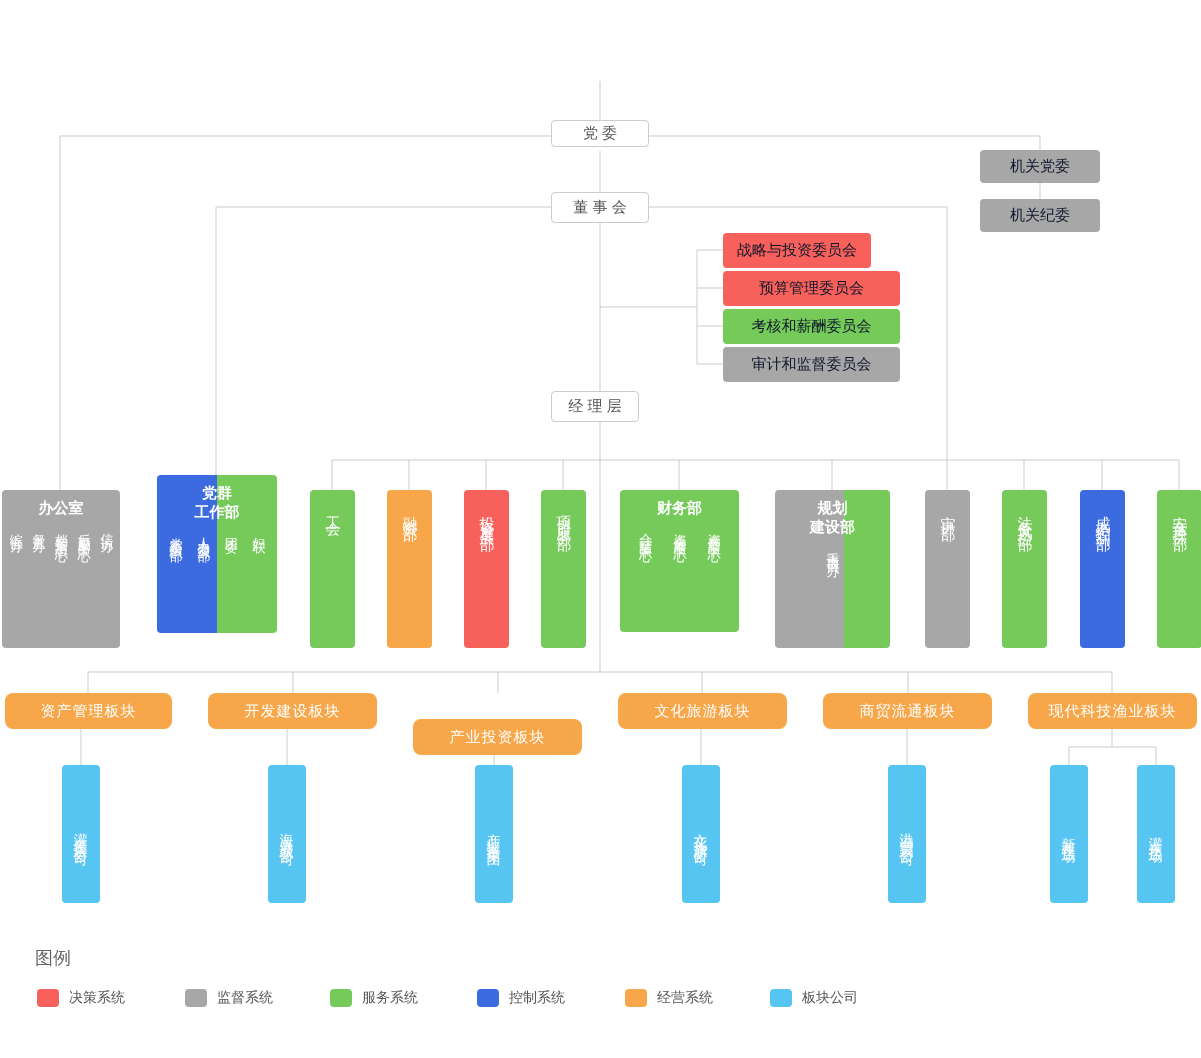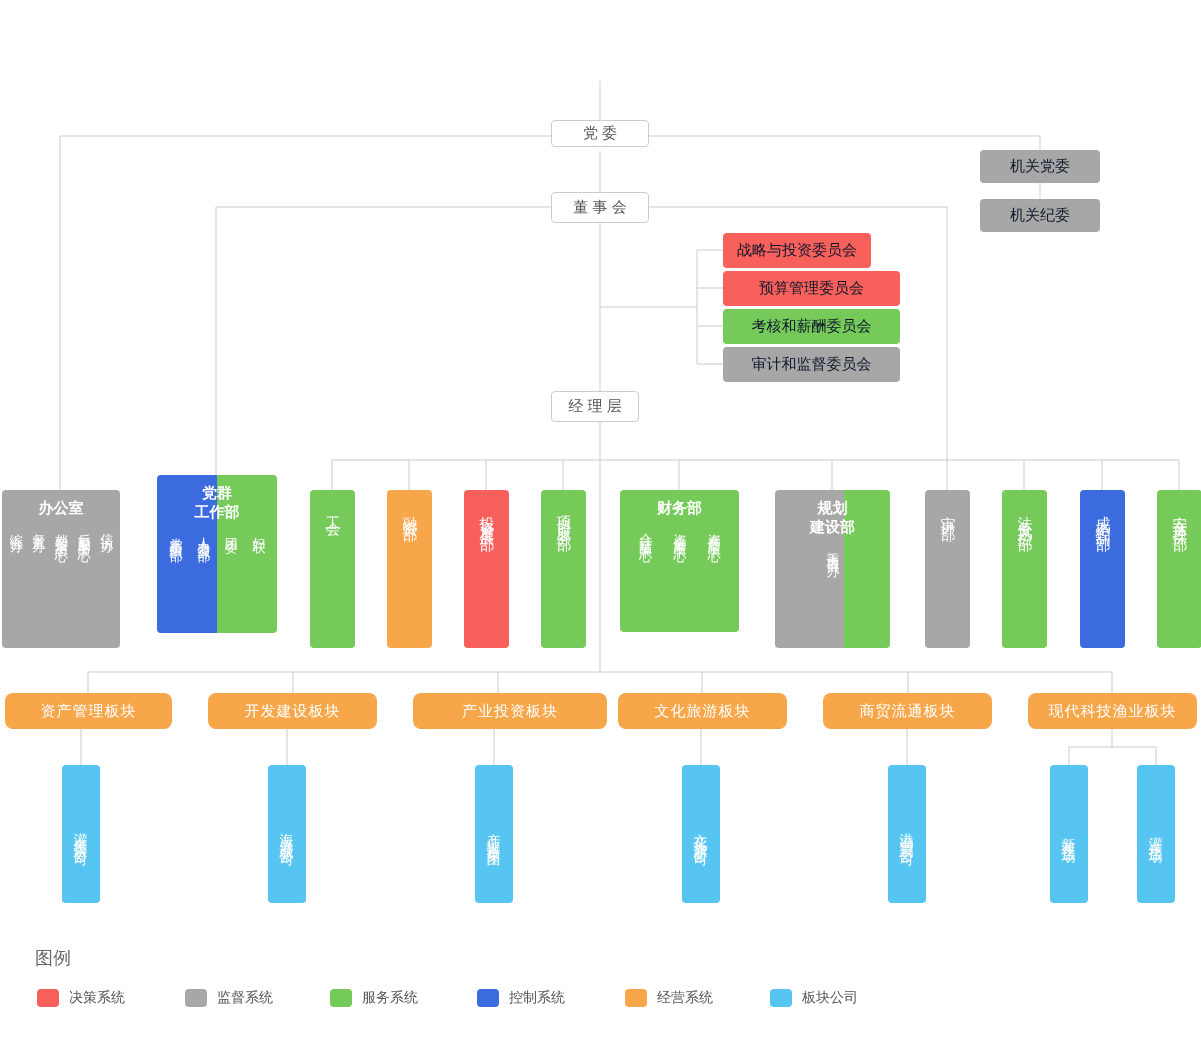--- a/index.html
+++ b/index.html
@@ -148,21 +148,21 @@
   <div class="dept dept-single c-blue" style="left:1080px;top:490px;width:45px;height:158px">
     <span class="vtext">成本控制部</span>
   </div>
 
   <div class="dept dept-single c-green" style="left:1157px;top:490px;width:45px;height:158px">
     <span class="vtext">安全环保部</span>
   </div>
 
   <div class="sector c-orange" style="left:5px;top:693px;width:167px;height:36px">资产管理板块</div>
   <div class="sector c-orange" style="left:208px;top:693px;width:169px;height:36px">开发建设板块</div>
-  <div class="sector c-orange" style="left:413px;top:693px;width:194px;height:36px">产业投资板块</div>
+  <div class="sector c-orange" style="left:413px;top:719px;width:169px;height:36px">产业投资板块</div>
   <div class="sector c-orange" style="left:618px;top:693px;width:169px;height:36px">文化旅游板块</div>
   <div class="sector c-orange" style="left:823px;top:693px;width:169px;height:36px">商贸流通板块</div>
   <div class="sector c-orange" style="left:1028px;top:693px;width:169px;height:36px">现代科技渔业板块</div>
 
   <div class="company c-cyan" style="left:62px;top:765px;width:38px;height:138px">
     <span class="vtext">灌东投资公司</span>
   </div>
   <div class="company c-cyan" style="left:268px;top:765px;width:38px;height:138px">
     <span class="vtext">海兴港城公司</span>
   </div>

